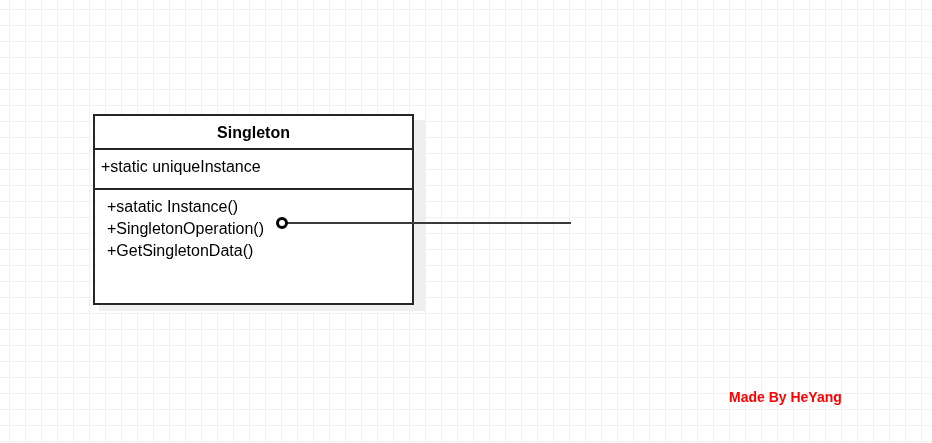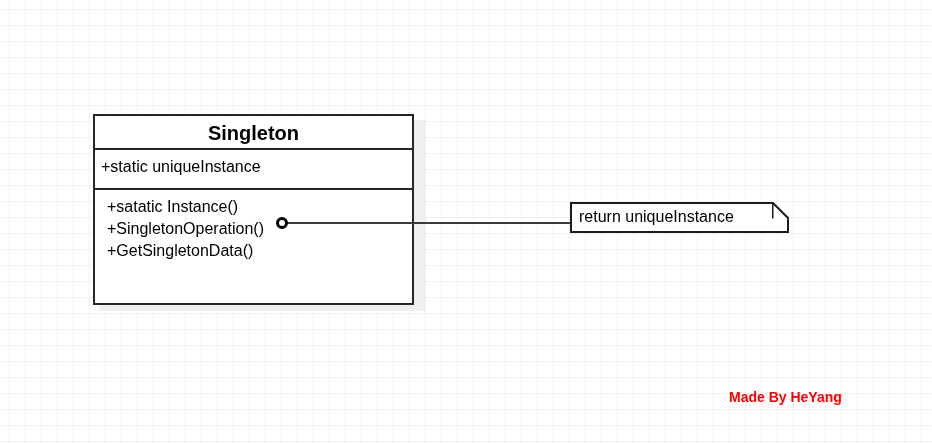--- a/index.html
+++ b/index.html
@@ -45,21 +45,21 @@
     height: 191px;
     background: #ffffff;
     border: 2px solid #26262a;
     box-sizing: border-box;
     z-index: 3;
   }
   .class-title {
     height: 34px;
     line-height: 34px;
     text-align: center;
-    font-size: 20px;
+    font-size: 16px;
     font-weight: bold;
     color: #000000;
     border-bottom: 2px solid #26262a;
     box-sizing: border-box;
   }
   .class-attrs {
     height: 40px;
     box-sizing: border-box;
     border-bottom: 2px solid #26262a;
     padding: 6px 0 0 6px;
@@ -174,24 +174,16 @@
       <div class="member">+GetSingletonData()</div>
     </div>
 
   </div>
 
   <div class="connector-line"></div>
   <div class="connector-dot">
     <div class="dot-hole"></div>
   </div>
 
-  <div class="note-box">
-    <div class="note-body"></div>
-    <svg class="note-fold-edge" viewBox="0 0 17 17">
-      <path d="M 0.5 0.5 L 16.5 16.5 L 0.5 16.5 Z" fill="#ffffff" stroke="none"></path>
-      <path d="M 0.5 0.5 L 16.5 16.5 M 0.5 0.5 L 0.5 16.5" fill="none" stroke="#1d1d1d" stroke-width="2"></path>
-    </svg>
-    <div class="note-text">return uniqueInstance</div>
-  </div>
 
   <div class="watermark">Made By HeYang</div>
 
 </div>
 
 </body></html>

